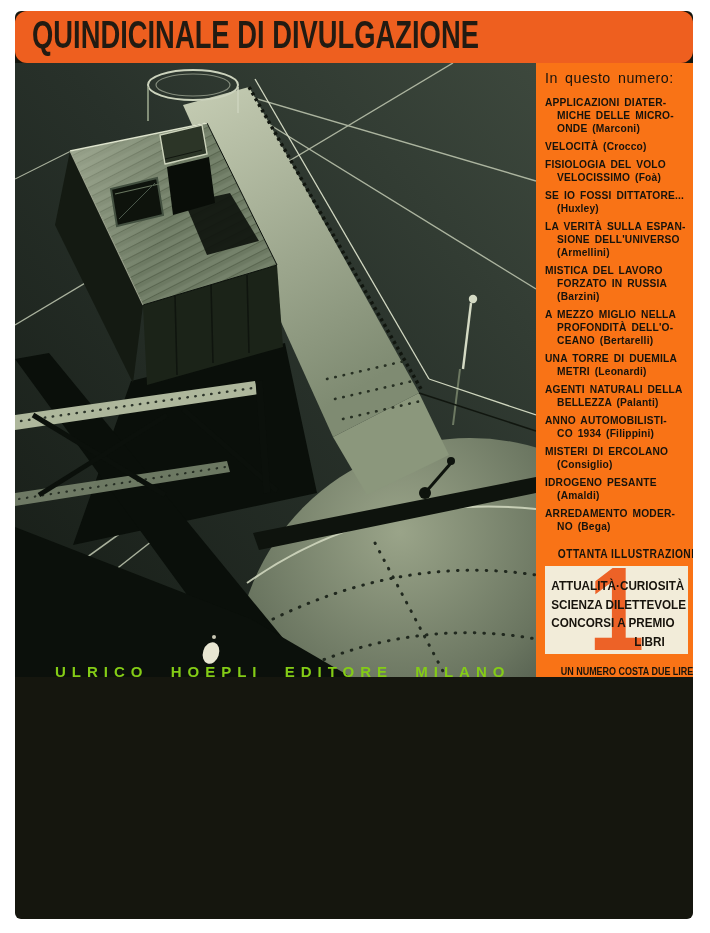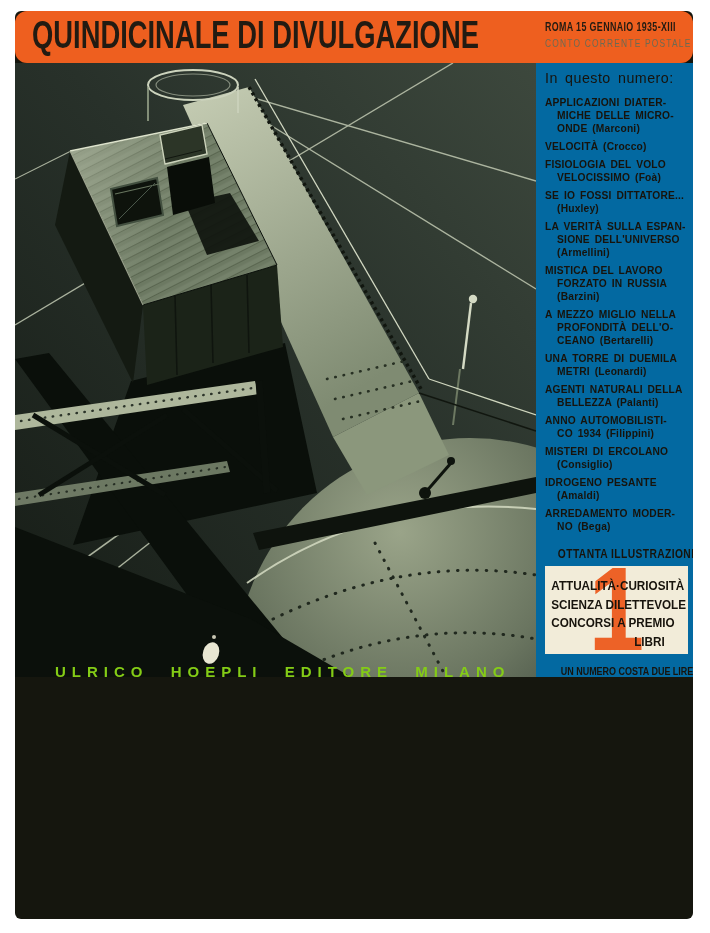--- a/index.html
+++ b/index.html
@@ -27,21 +27,21 @@
 
   
   .main{position:relative;height:614px;display:flex;}
   .photo{position:relative;width:521px;height:614px;background:#222a22;overflow:hidden;}
   .photo svg{display:block;}
   .publisher{position:absolute;left:0;right:0;bottom:0;height:13px;overflow:hidden;z-index:3;}
   .publisher span{display:block;padding-left:40px;font-size:15px;font-weight:bold;color:#84cc16;
                   letter-spacing:6px;word-spacing:12px;line-height:15px;white-space:nowrap;}
 
   
-  .sidebar{position:relative;width:157px;height:614px;background:#0369a1;color:#17130c;
+  .sidebar{position:relative;width:157px;height:614px;background:#f97316;color:#17130c;
            padding:4px 5px 0 9px;overflow:hidden;}
   .toc-heading{margin:2px 0 10px 0;font-size:15px;letter-spacing:.5px;word-spacing:3px;
                transform:scaleX(0.95);transform-origin:left center;white-space:nowrap;}
   .toc-list{width:154px;transform:scaleX(0.93);transform-origin:left top;}
   .toc-item{margin-bottom:5px;font-weight:bold;font-size:11px;line-height:13px;
             letter-spacing:.2px;word-spacing:2px;}
   .toc-item div{padding-left:13px;white-space:nowrap;}
   .toc-item div:first-child{padding-left:0;}
   .illustrations{margin-top:14px;width:143px;text-align:center;font-weight:bold;font-size:12.5px;
                  letter-spacing:.5px;transform:scaleX(0.82);transform-origin:center top;white-space:nowrap;}
@@ -55,24 +55,20 @@
          white-space:nowrap;transform:scaleX(0.78);transform-origin:center top;}
 </style>
 </head>
 <body>
 
 <div class="cover">
 
 
   <div class="banner">
     <div class="banner-subtitle">QUINDICINALE DI DIVULGAZIONE</div>
-    <div class="banner-right">
-      <div class="issue-date">ROMA 15 GENNAIO 1935-XIII</div>
-      <div class="postal">CONTO CORRENTE POSTALE</div>
-    </div>
   </div>
 
   <div class="main">
 
     <div class="photo">
       <svg width="521" height="614" viewBox="0 0 521 614">
         <defs>
           <linearGradient id="pbg" x1="1" y1="0" x2="0" y2="1">
             <stop offset="0" stop-color="#3d483d"></stop>
               <stop offset="0.45" stop-color="#28312a"></stop>

